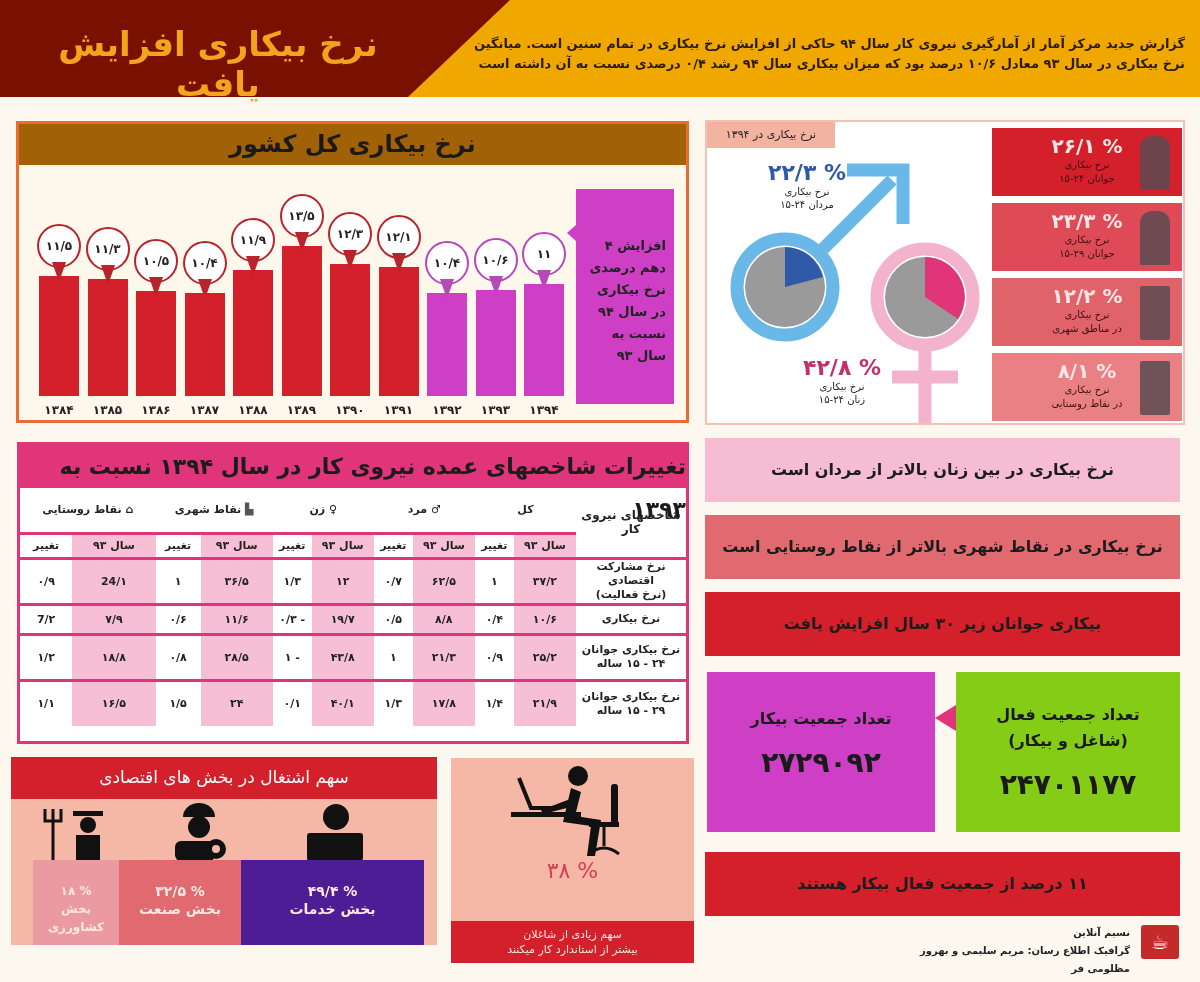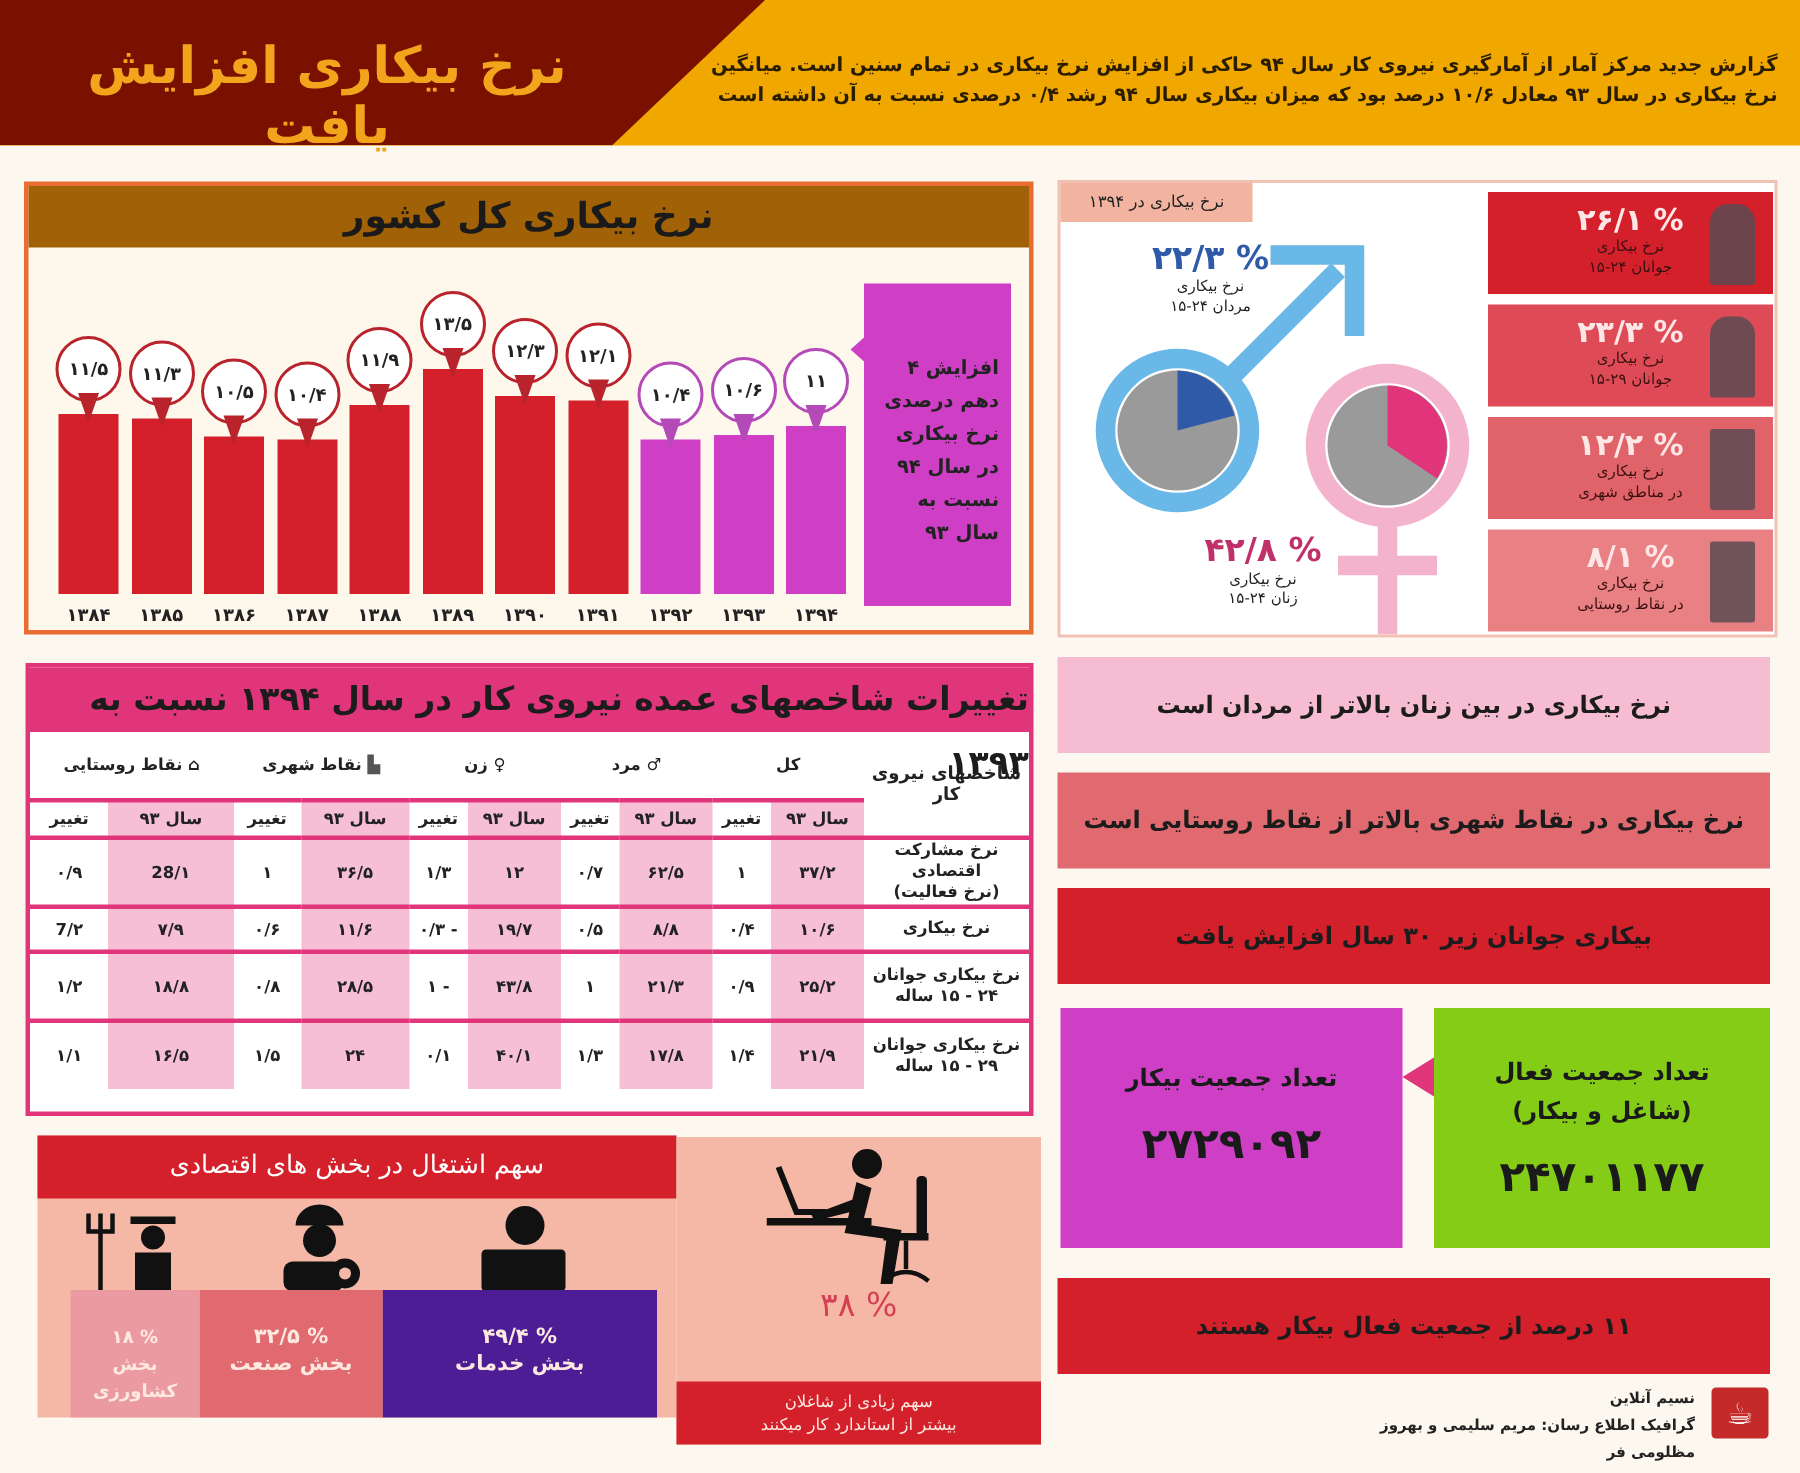--- a/index.html
+++ b/index.html
@@ -30,21 +30,21 @@
 .rbox .ic{position:absolute;right:12px;top:8px;width:30px;height:54px}
 
 #tbl{left:17px;top:442px;width:672px;height:302px;border:3px solid #e0357a;background:#fff}
 #tbl-head{height:43px;background:#e0357a;font-size:22px;font-weight:bold;text-align:right;line-height:43px;color:#1c1c1c}
 table{border-collapse:collapse;width:666px;font-size:11px;font-weight:bold}
 td{text-align:center;height:25px}
 .pk{background:#f6bfd6}
 tr.data td{border-top:3px solid #e0357a;height:46px}
 tr.data2 td{height:30px}
 
-#sector{left:25px;top:757px;width:426px;height:188px;background:#f6b8a6}
+#sector{left:11px;top:757px;width:426px;height:188px;background:#f6b8a6}
 #sector-head{height:42px;background:#d3202b;color:#fff;font-size:17px;text-align:center;line-height:40px}
 .sec{position:absolute;top:103px;height:85px;text-align:center;color:#fde9e0;font-size:14px;font-weight:bold;padding-top:22px;line-height:18px}
 
 #work{left:451px;top:758px;width:243px;height:205px;background:#f6b8a6}
 #work-pct{left:0;top:100px;width:243px;text-align:center;font-size:22px;color:#d43f52}
 #work-desc{left:0;top:127px;width:243px;text-align:center;font-size:11px;font-weight:bold;line-height:15px}
 #work-foot{left:0;top:163px;width:243px;height:42px;background:#d3202b;color:#fde9e0;font-size:11px;line-height:15px;text-align:center;padding-top:6px}
 
 .fact{position:absolute;left:705px;width:475px;height:64px;text-align:center;line-height:64px;font-size:16px;font-weight:bold;color:#1c1c1c}
 .pop{position:absolute;top:672px;height:160px;text-align:center;color:#1a1a1a}
@@ -220,21 +220,21 @@
             <div>(نرخ فعالیت)</div>
           </td>
           <td class="pk">۳۷/۲</td>
           <td class="">۱</td>
           <td class="pk">۶۲/۵</td>
           <td class="">۰/۷</td>
           <td class="pk">۱۲</td>
           <td class="">۱/۳</td>
           <td class="pk">۳۶/۵</td>
           <td class="">۱</td>
-          <td class="pk">28/۱</td>
+          <td class="pk">24/۱</td>
           <td class="">۰/۹</td>
         </tr>
         <tr class="data data2">
           <td style="font-size:11px;line-height:14px">
             <div>نرخ بیکاری</div>
             <div></div>
           </td>
           <td class="pk">۱۰/۶</td>
           <td class="">۰/۴</td>
           <td class="pk">۸/۸</td>

